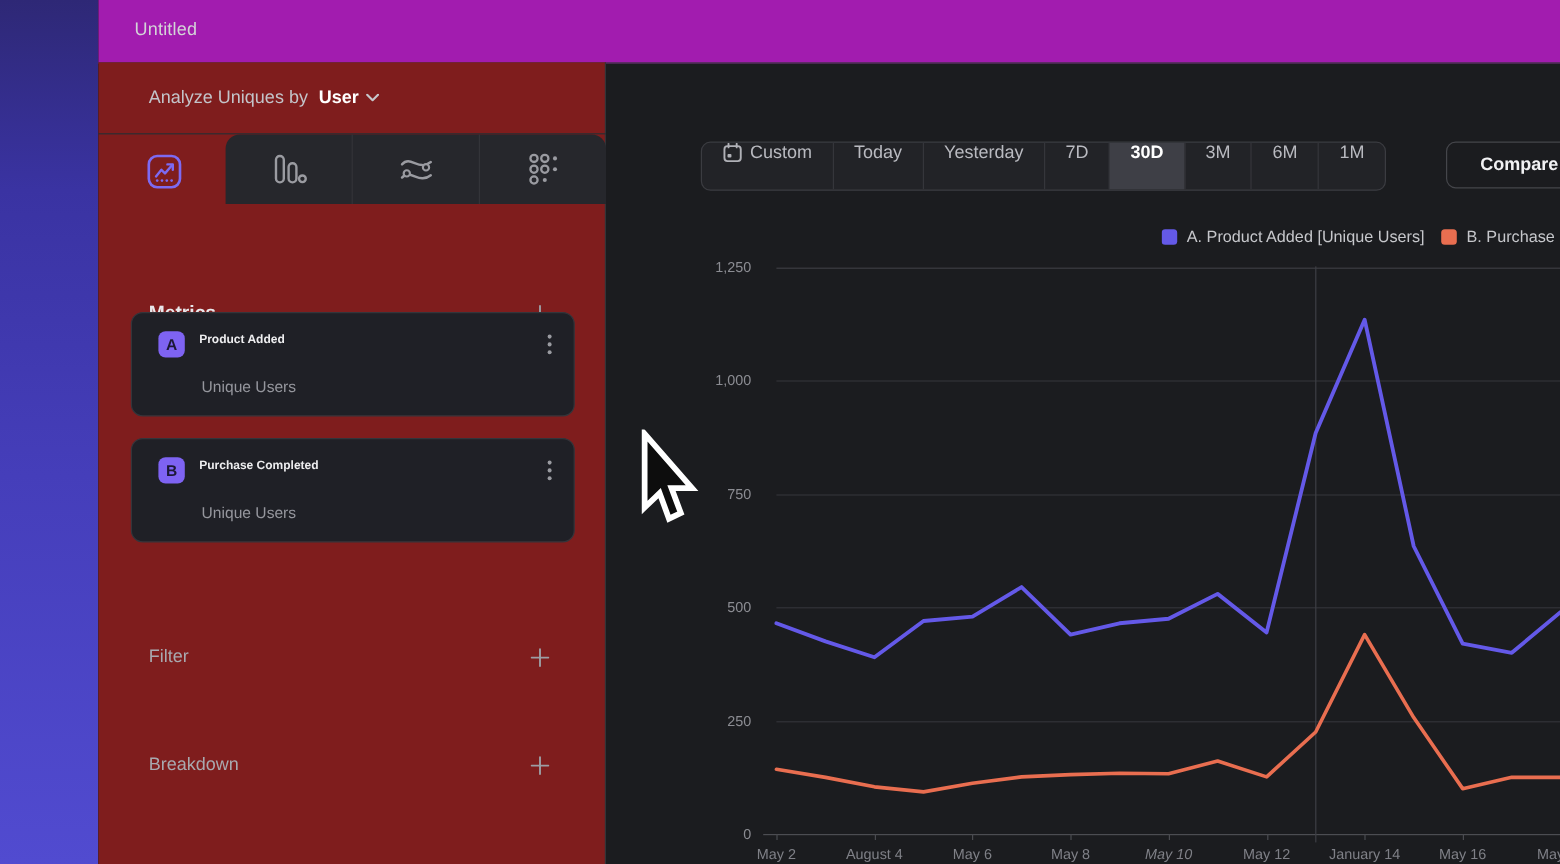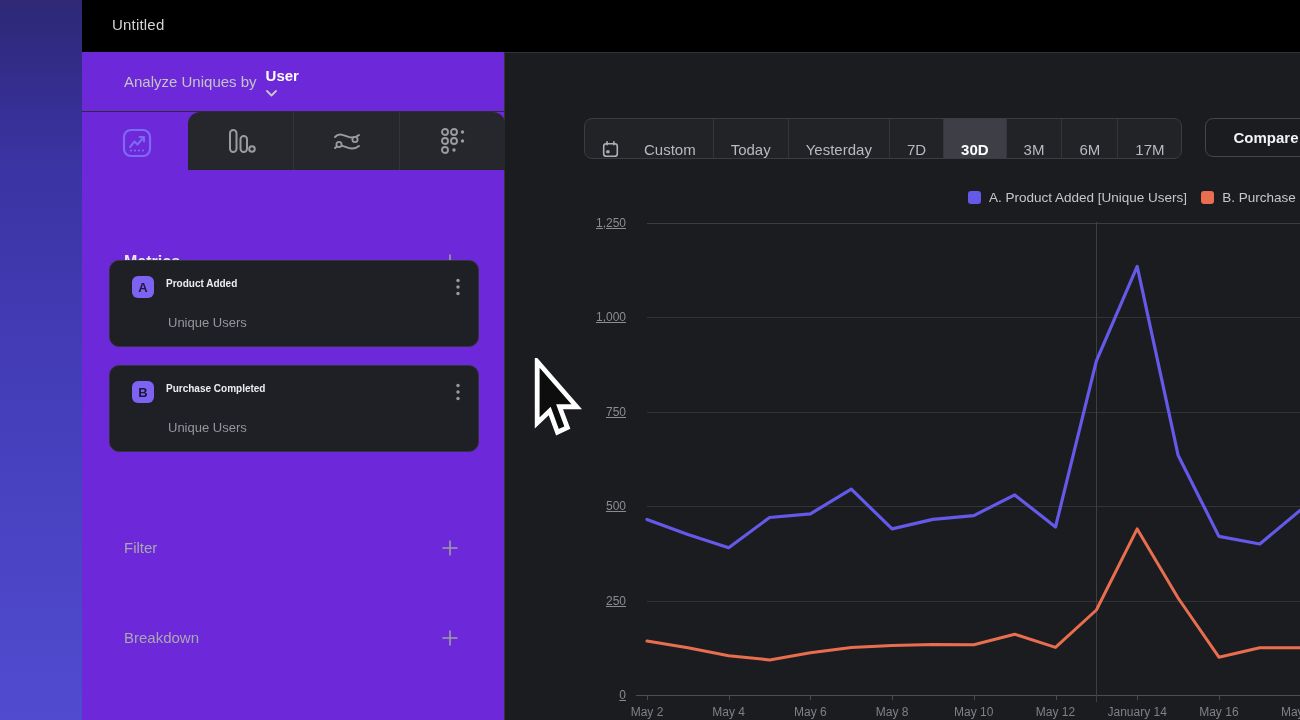--- a/index.html
+++ b/index.html
@@ -8,61 +8,61 @@
     background:#1b1c1f;
     font-family:"Liberation Sans", sans-serif;
     -webkit-font-smoothing:antialiased;
   }
   .desktop-strip{
     position:absolute;left:0;top:0;width:82px;height:720px;
     background:linear-gradient(180deg,#2e2876 0%,#3a33a2 22%,#453eba 55%,#514bd0 100%);
   }
   .app{position:absolute;left:82px;top:0;width:1218px;height:720px;background:#1b1c1f;}
   
-  .topband{position:absolute;left:0;top:0;width:1218px;height:52px;background:#000000;border-bottom:1px solid #333438;}
+  .topband{position:absolute;left:0;top:0;width:1218px;height:52px;background:#a21caf;border-bottom:1px solid #333438;}
   .report-title{position:absolute;left:30px;top:16px;font-size:15px;font-weight:500;color:#d3d4d7;letter-spacing:.2px;}
   
-  .sidebar{position:absolute;left:0;top:52px;width:423px;height:668px;background:#6d28d9;border-right:1px solid #333438;box-sizing:border-box;}
+  .sidebar{position:absolute;left:0;top:52px;width:423px;height:668px;background:#7f1d1d;border-right:1px solid #333438;box-sizing:border-box;}
   .analyze-row{position:absolute;left:0;top:0;width:423px;height:60px;border-bottom:1px solid #2c2d32;box-sizing:border-box;display:flex;align-items:center;padding-left:42px;}
   .an-label{font-size:15px;color:#c3c4c9;margin-right:9px;}
-  .an-value{display:flex;align-items:flex-start;gap:6px;cursor:pointer;flex-direction:column;}
+  .an-value{display:flex;align-items:center;gap:6px;cursor:pointer;}
   .an-value span{font-size:15px;font-weight:700;color:#ffffff;}
   
   .tab-selected{position:absolute;left:40px;top:76px;width:30px;height:30px;display:flex;align-items:center;justify-content:center;}
   .tabs-panel{position:absolute;left:106px;top:60px;width:317px;height:58px;background:#26272c;border-radius:12px 12px 0 0;display:flex;}
   .tab{flex:1;display:flex;align-items:center;justify-content:center;}
   .tab + .tab{border-left:1px solid #333439;}
   
   .section-head{position:absolute;left:42px;right:46px;display:flex;align-items:center;justify-content:space-between;margin-top:36px;}
   .section-head .hd{font-size:16px;font-weight:700;color:#e8e8eb;}
   .section-head .hd.dim{font-weight:500;color:#a8a9af;font-size:15px;}
   .plus-btn{width:16px;height:16px;display:flex;align-items:center;justify-content:center;cursor:pointer;}
   .metric-card{position:absolute;left:27px;width:370px;height:87px;background:#1f2026;border:1px solid #34353b;border-radius:10px;box-sizing:border-box;}
   .metric-badge{position:absolute;left:22px;top:15px;width:22px;height:22px;border-radius:6px;background:#7e63f2;color:#1c1836;font-size:13px;font-weight:700;display:flex;align-items:center;justify-content:center;}
   .metric-title{position:absolute;left:56px;top:17px;font-size:10px;font-weight:700;color:#ededef;}
   .metric-sub{position:absolute;left:58px;top:54px;font-size:13px;color:#95969d;}
   .kebab{position:absolute;right:18px;top:17px;cursor:pointer;}
   
   .range-group{position:absolute;left:584px;top:118px;height:39px;display:flex;align-items:stretch;border:1px solid #3b3c41;border-radius:8px;background:#222327;overflow:hidden;}
-  .range-btn{display:flex;align-items:flex-end;gap:25px;padding:0 17px;font-size:15px;color:#b9bac0;cursor:pointer;white-space:nowrap;}
+  .range-btn{display:flex;align-items:flex-start;gap:6px;padding:0 17px;font-size:15px;color:#b9bac0;cursor:pointer;white-space:nowrap;}
   .range-btn + .range-btn{border-left:1px solid #35363b;}
   .range-btn.selected{background:#3e3f46;color:#ffffff;font-weight:700;}
   .compare-btn{position:absolute;left:1205px;top:118px;width:122px;height:39px;border:1px solid #45464b;border-radius:8px;box-sizing:border-box;display:flex;align-items:center;justify-content:center;font-size:15px;font-weight:700;color:#f2f2f4;cursor:pointer;}
   
   .legend{position:absolute;left:940px;top:190px;width:398px;display:flex;gap:14px;white-space:nowrap;overflow:hidden;margin-left:28px;}
   .legend-item{display:flex;align-items:center;gap:8px;flex:none;}
   .legend-swatch{width:13px;height:13px;border-radius:3px;flex:none;}
   .legend-label{font-size:13.5px;color:#c6c7cb;}
   
   .chart{position:absolute;left:630px;top:215px;width:690px;height:505px;}
   .gridline{position:absolute;left:17px;width:673px;height:1px;background:#323338;}
   .gridline.top{background:#3c3d42;}
   .axisline{position:absolute;left:6px;width:684px;height:1px;background:#4c4d52;}
   .crosshair{position:absolute;width:1px;background:#3e3f45;}
-  .ylab{position:absolute;width:48px;left:-52px;text-align:right;font-size:12px;color:#8b8c92;text-decoration:underline;}
+  .ylab{position:absolute;width:48px;left:-52px;text-align:right;font-size:12px;color:#8b8c92;}
   .xlab{position:absolute;width:60px;text-align:center;font-size:12px;color:#7f8087;}
   .xtick{position:absolute;width:1px;height:5px;background:#4a4b50;}
   .series-svg{position:absolute;left:0;top:0;}
   
   .cursor{position:absolute;left:532px;top:358px;z-index:50;pointer-events:none;}
 </style>
 </head>
 <body>
 
 <div class="desktop-strip"></div>
@@ -204,21 +204,21 @@
     <div class="range-btn selected">
       <span>30D</span>
     </div>
     <div class="range-btn">
       <span>3M</span>
     </div>
     <div class="range-btn">
       <span>6M</span>
     </div>
     <div class="range-btn">
-      <span>17M</span>
+      <span>1M</span>
     </div>
   </div>
 <div class="compare-btn">Compare</div>
 
 <div class="legend" id="legend">
     <div class="legend-item">
       <span class="legend-swatch" style="background: rgb(100, 89, 232);"></span>
       <span class="legend-label">A. Product Added [Unique Users]</span>
     </div>
     <div class="legend-item">
@@ -237,27 +237,27 @@
     <div class="gridline" style="top: 196.8px;"></div>
     <div class="ylab" style="top: 189.8px; text-align: right;">750</div>
     <div class="gridline" style="top: 102.4px;"></div>
     <div class="ylab" style="top: 95.4px;">1,000</div>
     <div class="gridline top" style="top: 8px;"></div>
     <div class="ylab" style="top: 1px;">1,250</div>
     <div class="crosshair" style="left: 466.35px; top: 7px; height: 480px;"></div>
     <div class="xtick" style="left: 17px; top: 480px;"></div>
     <div class="xlab" style="left: -13px; top: 490px;">May 2</div>
     <div class="xtick" style="left: 98.7px; top: 480px;"></div>
-    <div class="xlab" style="left: 68.7px; top: 490px;">May 4</div>
+    <div class="xlab" style="left: 68.7px; top: 490px;">August 4</div>
     <div class="xtick" style="left: 180.4px; top: 480px;"></div>
     <div class="xlab" style="left: 150.4px; top: 490px;">May 6</div>
     <div class="xtick" style="left: 262.1px; top: 480px;"></div>
     <div class="xlab" style="left: 232.1px; top: 490px;">May 8</div>
     <div class="xtick" style="left: 343.8px; top: 480px;"></div>
-    <div class="xlab" style="left: 313.8px; top: 490px;">May 10</div>
+    <div class="xlab" style="left: 313.8px; top: 490px; font-style: italic;">May 10</div>
     <div class="xtick" style="left: 425.5px; top: 480px;"></div>
     <div class="xlab" style="left: 395.5px; top: 490px;">May 12</div>
     <div class="xtick" style="left: 507.2px; top: 480px;"></div>
     <div class="xlab" style="left: 477.2px; top: 490px;">January 14</div>
     <div class="xtick" style="left: 588.9px; top: 480px;"></div>
     <div class="xlab" style="left: 558.9px; top: 490px;">May 16</div>
     <div class="xlab" style="left: 640.6px; top: 490px;">May 18</div>
     <svg width="690" height="505" viewBox="0 0 690 505" class="series-svg">
       <polyline points="17.0,304.4 57.9,319.5 98.7,332.7 139.6,302.5 180.4,298.8 221.3,274.2 262.1,313.9 302.9,304.4 343.8,300.6 384.7,279.9 425.5,312.0 466.4,145.8 507.2,51.4 548.1,240.2 588.9,321.4 629.8,329.0 670.6,295.0" fill="none" stroke="#6459e8" stroke-width="3.2" stroke-linejoin="round" stroke-linecap="round"></polyline>
       <polyline points="17.0,426.0 57.9,432.8 98.7,440.7 139.6,444.9 180.4,437.7 221.3,432.4 262.1,430.5 302.9,429.4 343.8,429.8 384.7,419.2 425.5,432.4 466.4,395.0 507.2,313.9 548.1,383.0 588.9,442.2 629.8,432.8 670.6,432.8" fill="none" stroke="#e96e50" stroke-width="3" stroke-linejoin="round" stroke-linecap="round"></polyline>

